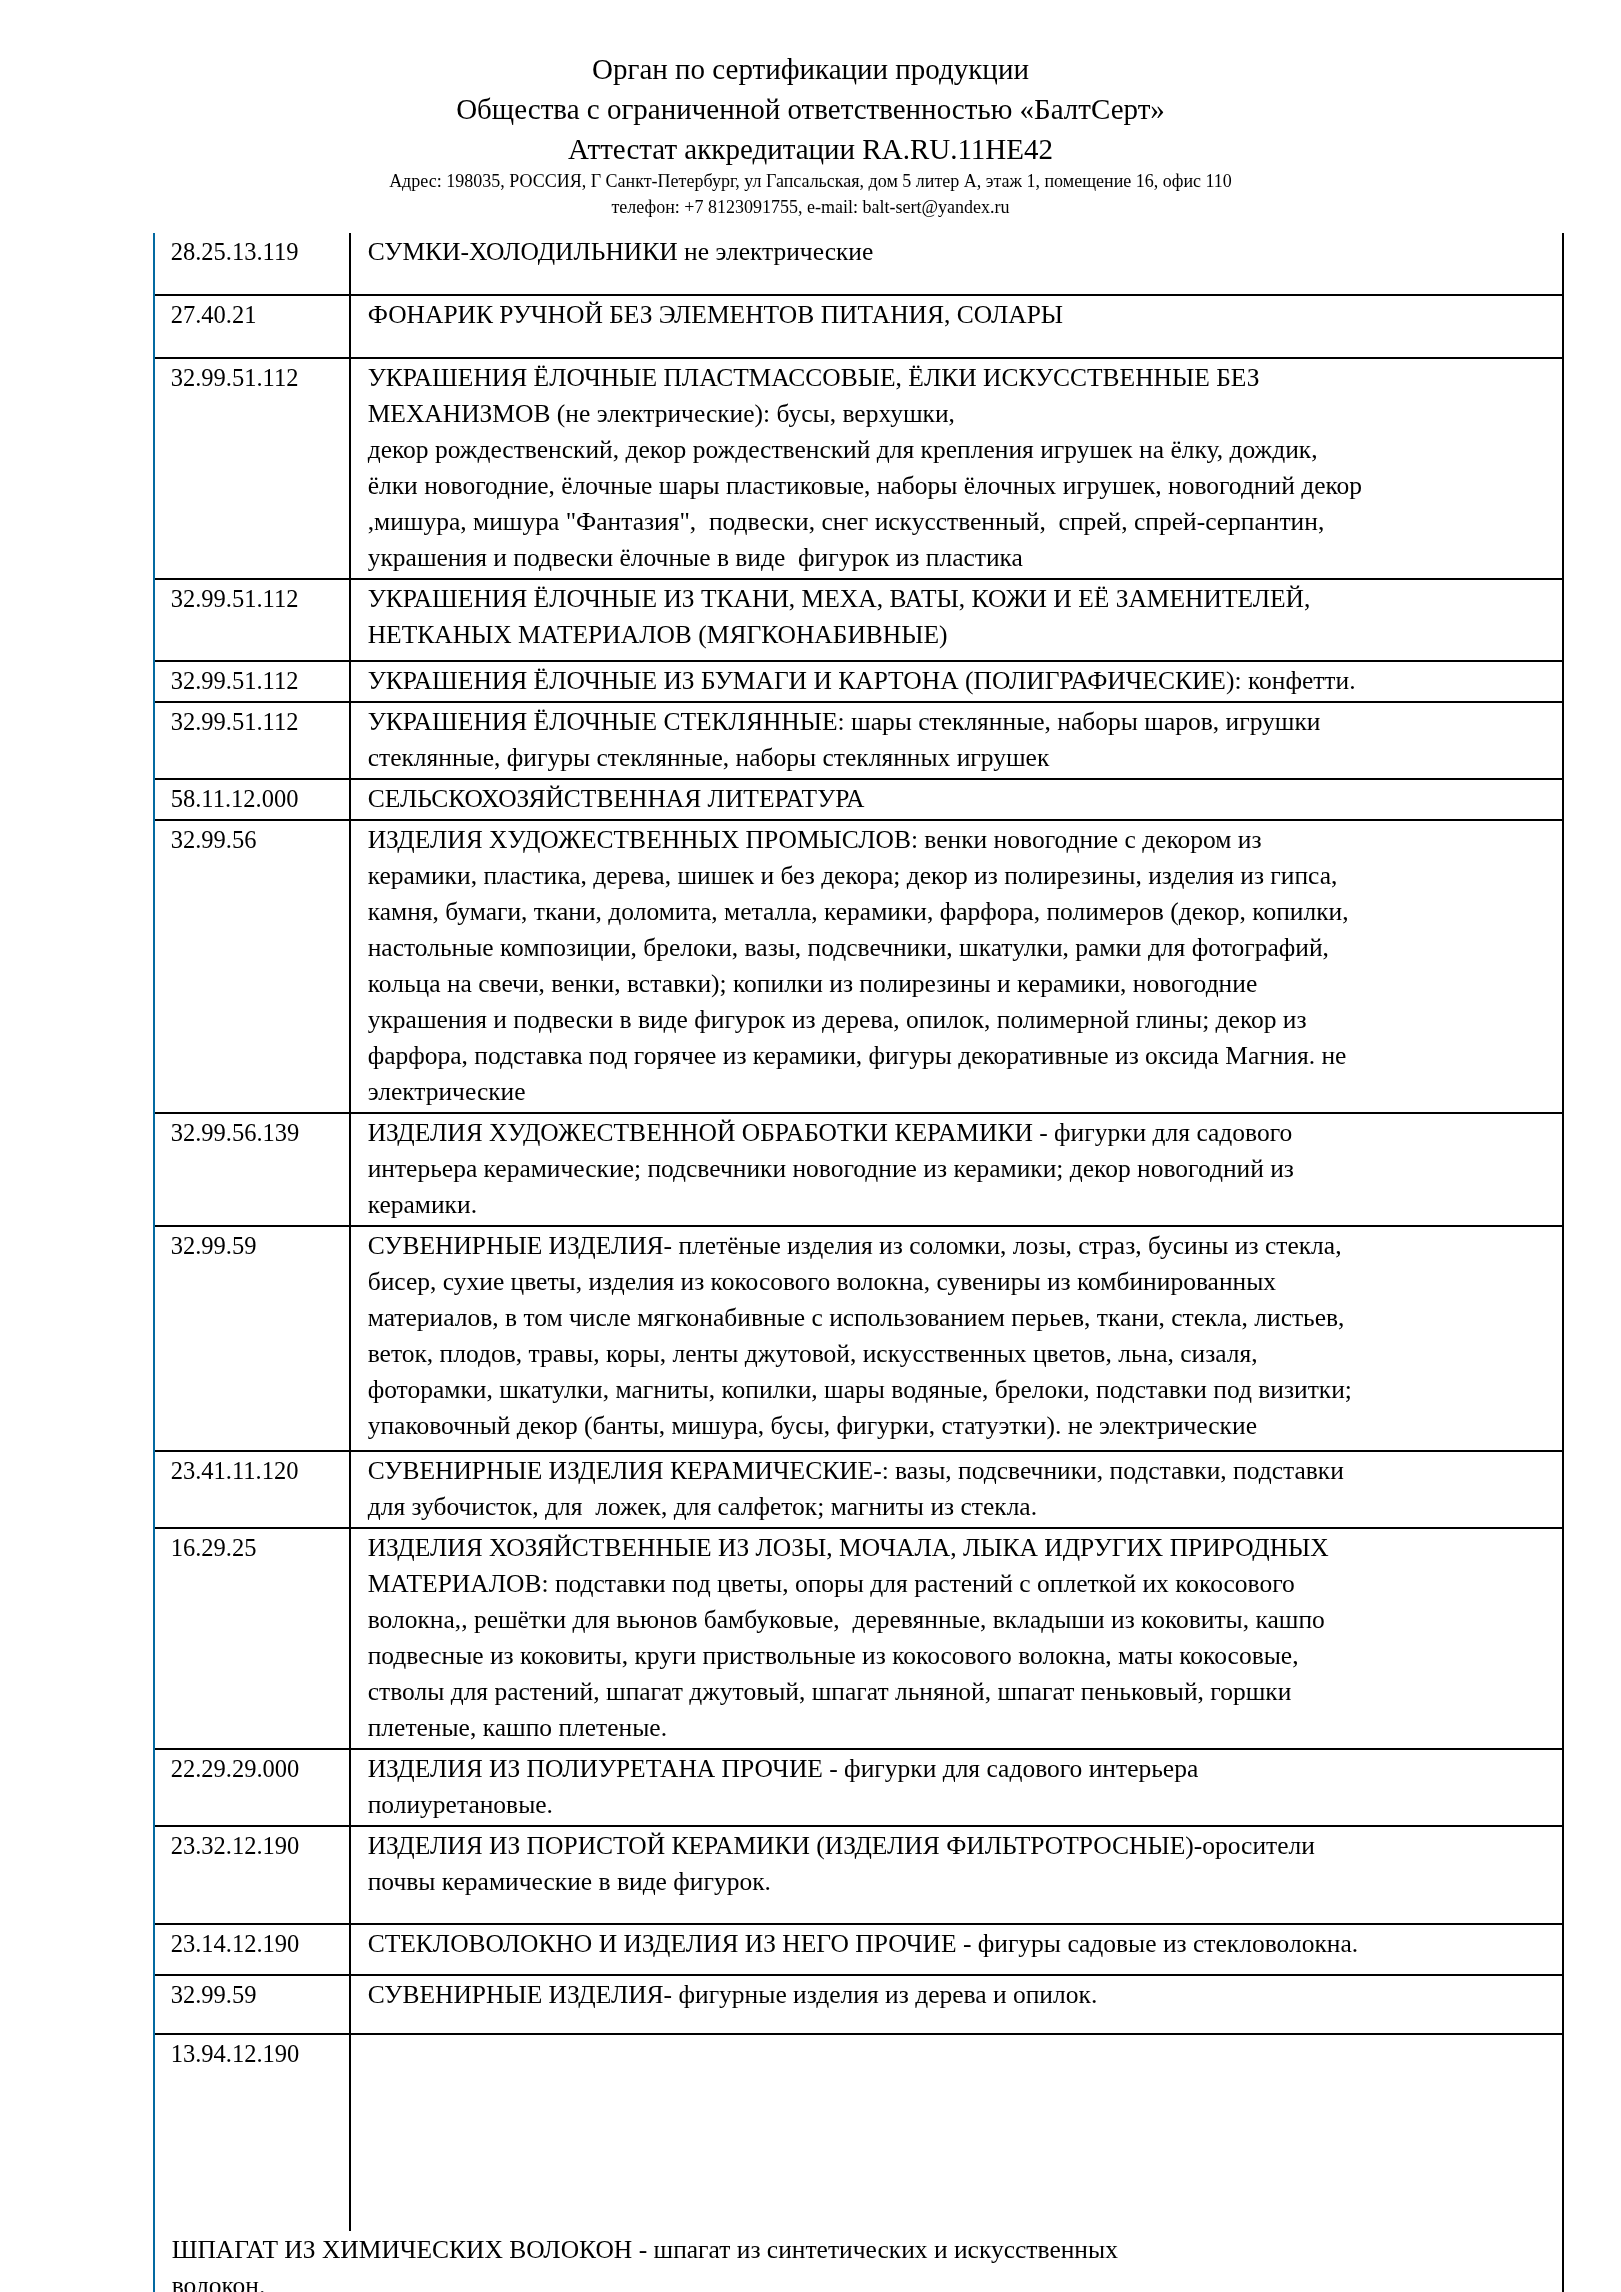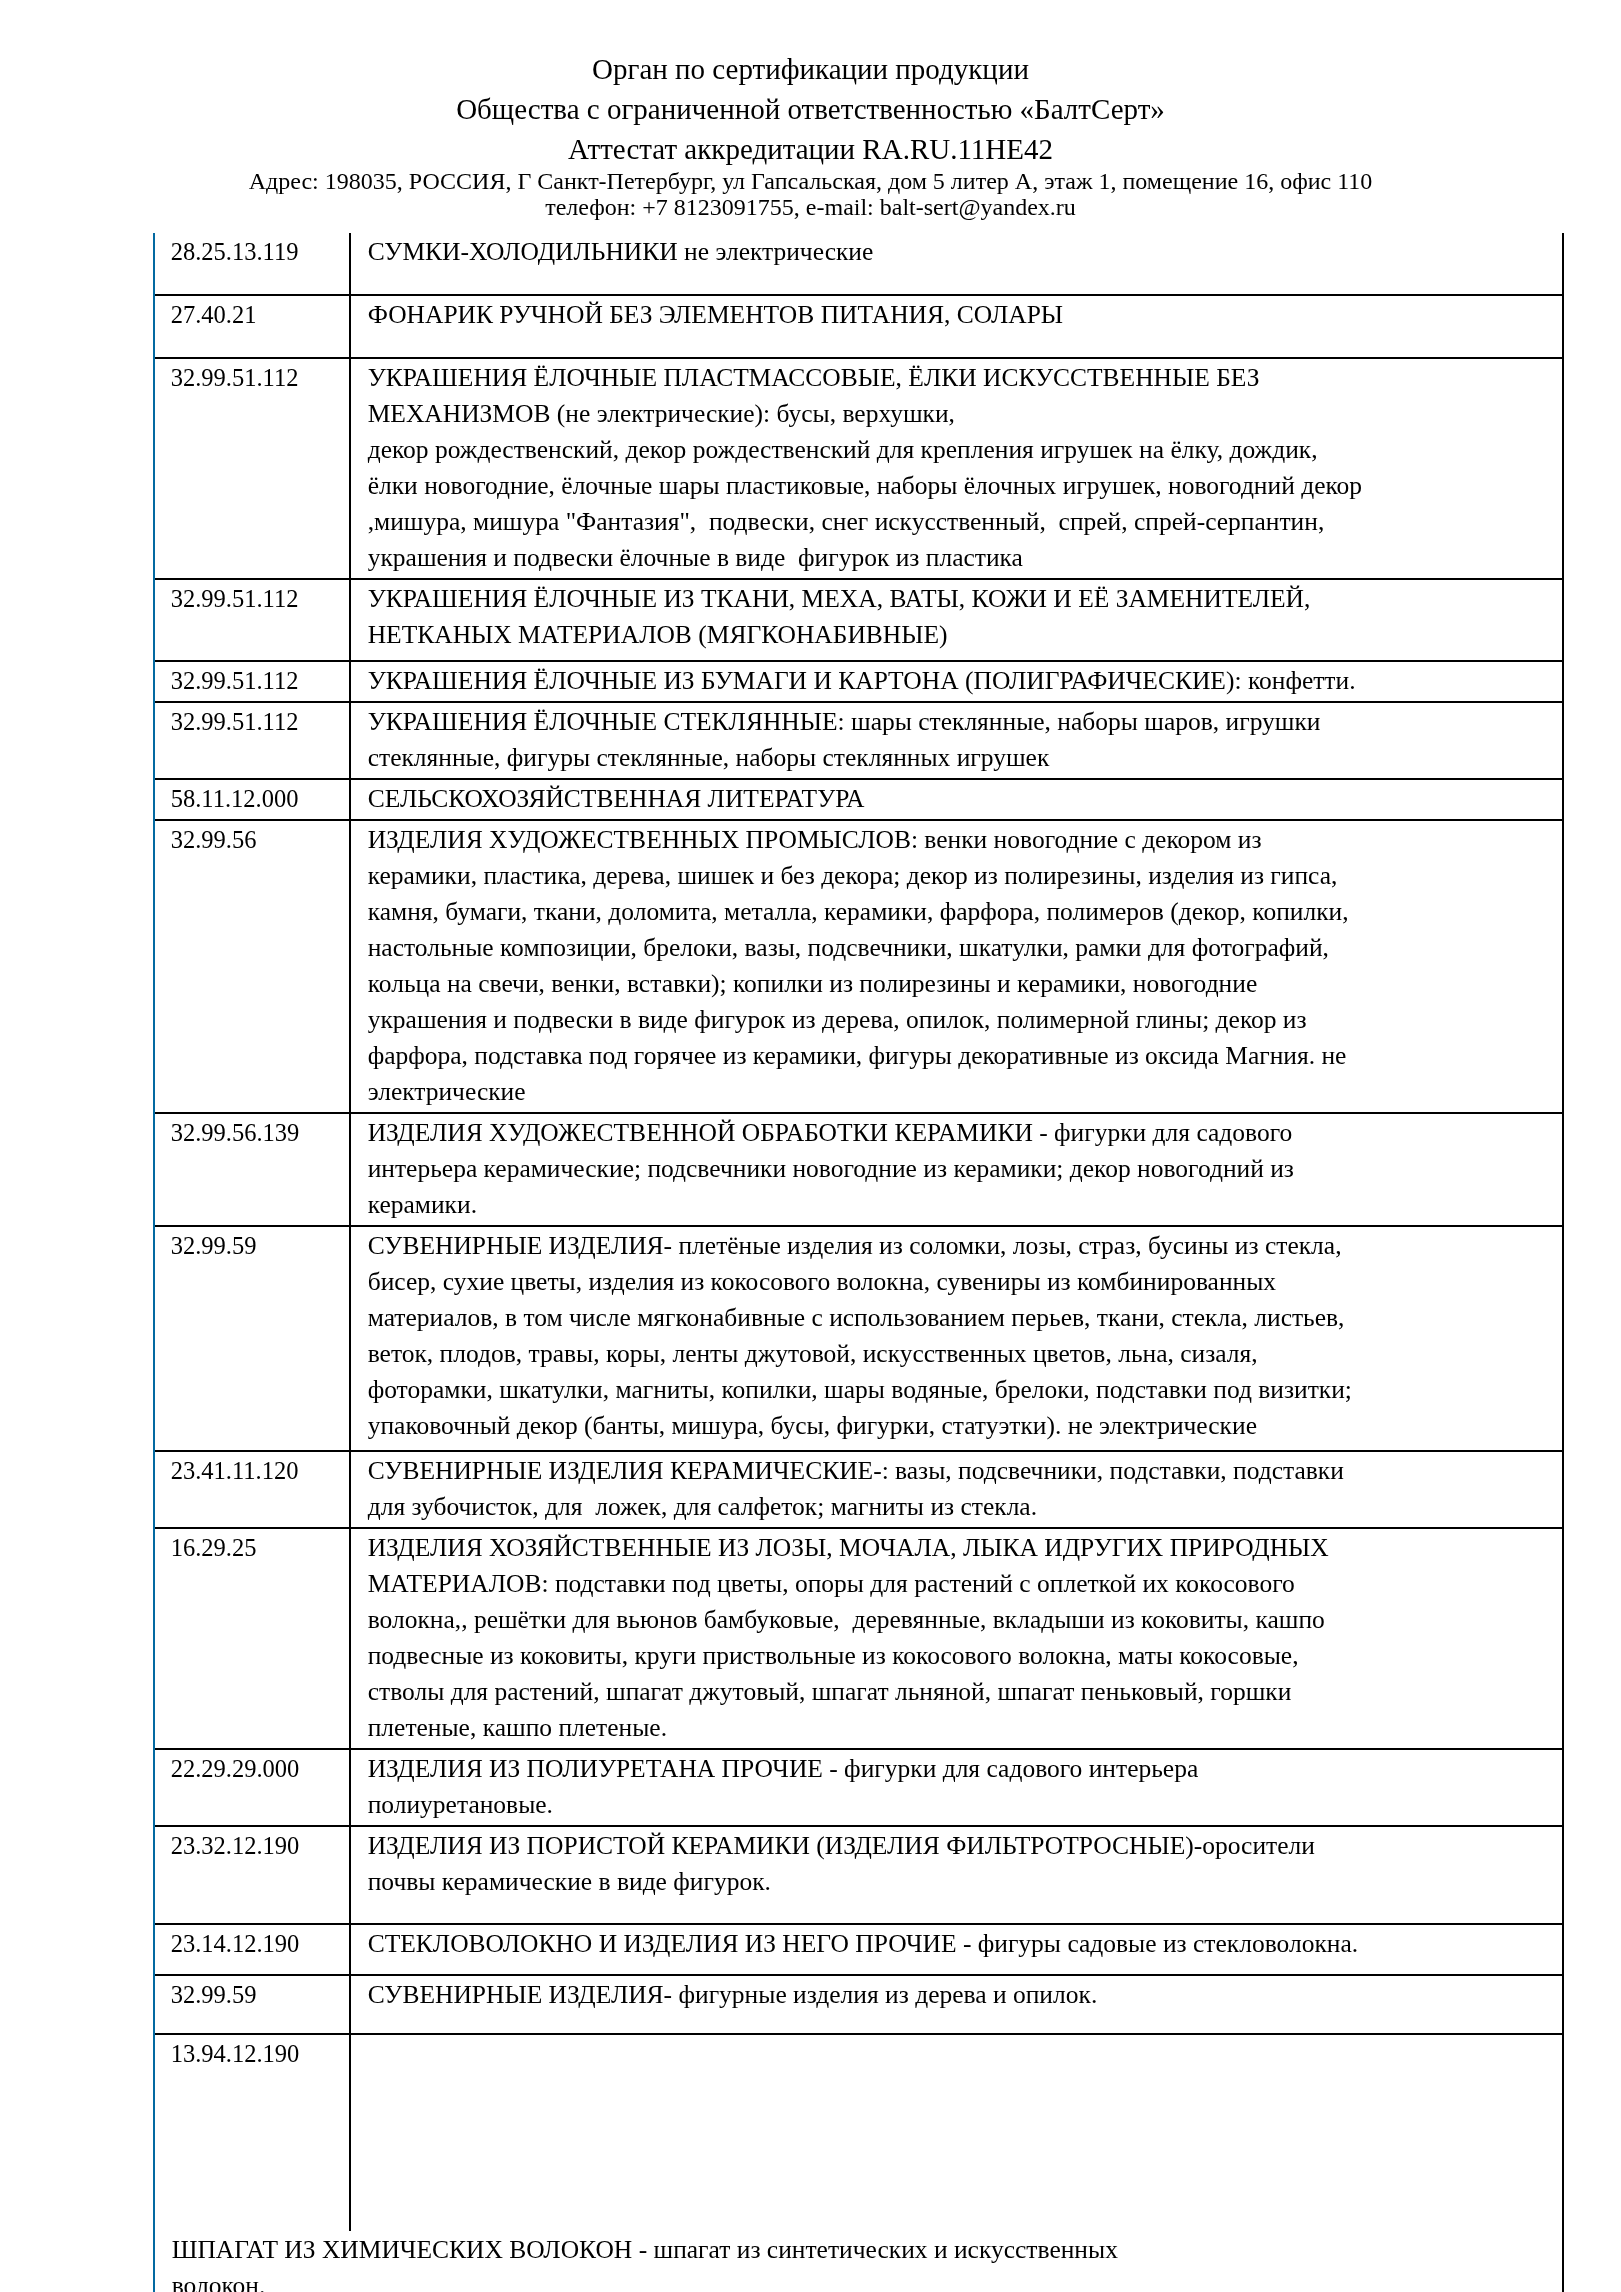--- a/index.html
+++ b/index.html
@@ -19,21 +19,21 @@
     height: 1772px;
     padding-top: 49px;
   }
   .doc-header {
     text-align: center;
     line-height: 40px;
     font-size: 29px;
   }
   .doc-header .hline { white-space: nowrap; }
   .doc-header .sub {
-    font-size: 24px;
+    font-size: 18px;
     line-height: 25.5px;
   }
   .product-table {
     margin-left: 153px;
     margin-top: 12.7px;
     width: 1411px;
     border-left: 2px solid #0369a1;
     border-right: 2px solid #000;
     border-bottom: 2.9px solid #000;
   }

